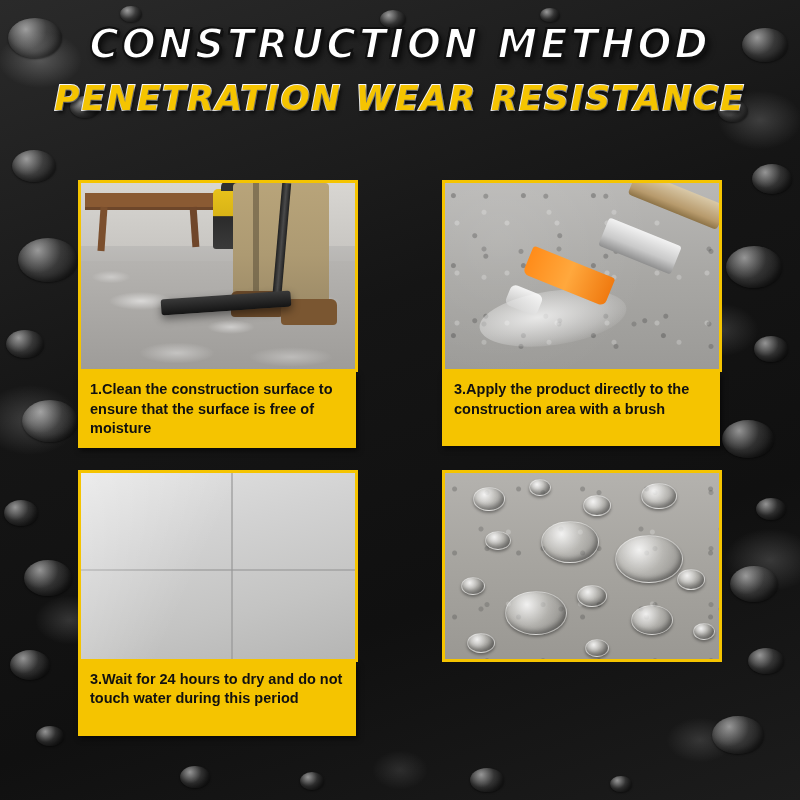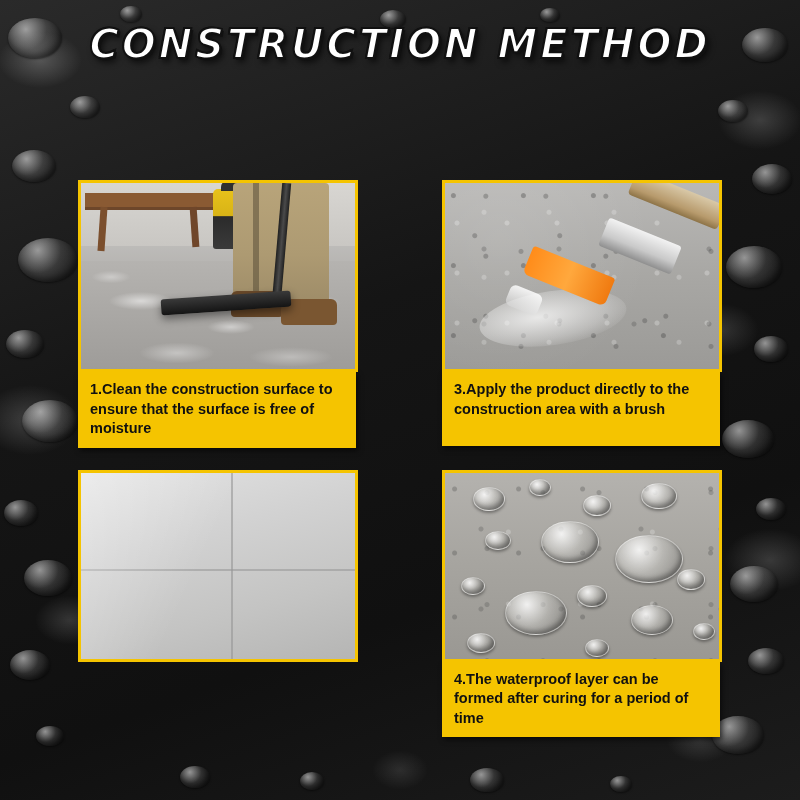--- a/index.html
+++ b/index.html
@@ -291,20 +291,21 @@
     <div class="drop" style="left:300px; top:772px; width:24px; height:18px;"></div>
     <div class="drop" style="left:470px; top:768px; width:34px; height:24px;"></div>
     <div class="drop" style="left:610px; top:776px; width:22px; height:16px;"></div>
     <div class="drop" style="left:380px; top:10px;  width:26px; height:18px;"></div>
     <div class="drop" style="left:540px; top:8px;   width:20px; height:14px;"></div>
     <div class="drop" style="left:120px; top:6px;   width:22px; height:16px;"></div>
   </div>
 
   <div class="headline-wrap">
     <h1 class="headline">CONSTRUCTION METHOD</h1>
+    <h2 class="subheadline">PENETRATION WEAR RESISTANCE</h2>
   </div>
 
   <div class="grid">
 
     <div class="card">
       <div class="photo p1">
         <div class="wall"></div>
         <div class="table"></div>
         <div class="leg1"></div>
         <div class="leg2"></div>
@@ -332,20 +333,21 @@
       </div>
       <div class="caption">3.Apply the product directly to the construction area with a brush</div>
     </div>
 
     <div class="card">
       <div class="photo p3">
         <div class="seamv"></div>
         <div class="seamh"></div>
         <div class="sheen"></div>
       </div>
+      <div class="caption">3.Wait for 24 hours to dry and do not touch water during this period</div>
     </div>
 
     <div class="card">
       <div class="photo p4">
         <div class="grain4"></div>
         <div class="bead" style="left:28px;  top:14px;  width:30px; height:22px;"></div>
         <div class="bead" style="left:84px;  top:6px;   width:20px; height:15px;"></div>
         <div class="bead" style="left:138px; top:22px;  width:26px; height:19px;"></div>
         <div class="bead" style="left:196px; top:10px;  width:34px; height:24px;"></div>
         <div class="bead" style="left:40px;  top:58px;  width:24px; height:17px;"></div>
@@ -353,17 +355,16 @@
         <div class="bead" style="left:170px; top:62px;  width:66px; height:46px;"></div>
         <div class="bead" style="left:16px;  top:104px; width:22px; height:16px;"></div>
         <div class="bead" style="left:60px;  top:118px; width:60px; height:42px;"></div>
         <div class="bead" style="left:132px; top:112px; width:28px; height:20px;"></div>
         <div class="bead" style="left:186px; top:132px; width:40px; height:28px;"></div>
         <div class="bead" style="left:232px; top:96px;  width:26px; height:19px;"></div>
         <div class="bead" style="left:248px; top:150px; width:20px; height:15px;"></div>
         <div class="bead" style="left:22px;  top:160px; width:26px; height:18px;"></div>
         <div class="bead" style="left:140px; top:166px; width:22px; height:16px;"></div>
       </div>
-      <div class="caption">4.The waterproof layer can be formed after curing for a period of time</div>
     </div>
 
   </div>
 </div>
 
 </body></html>

